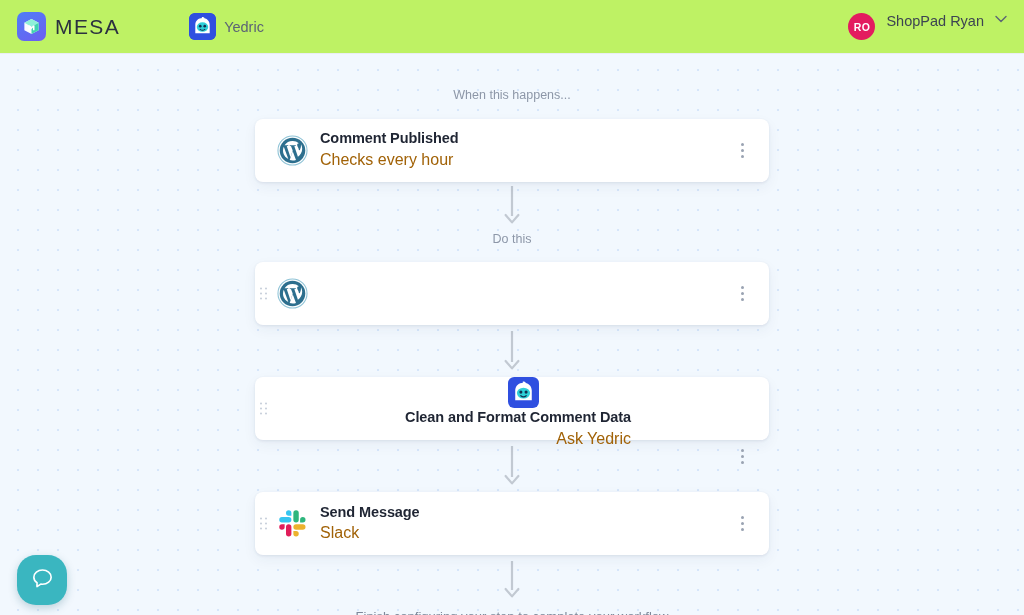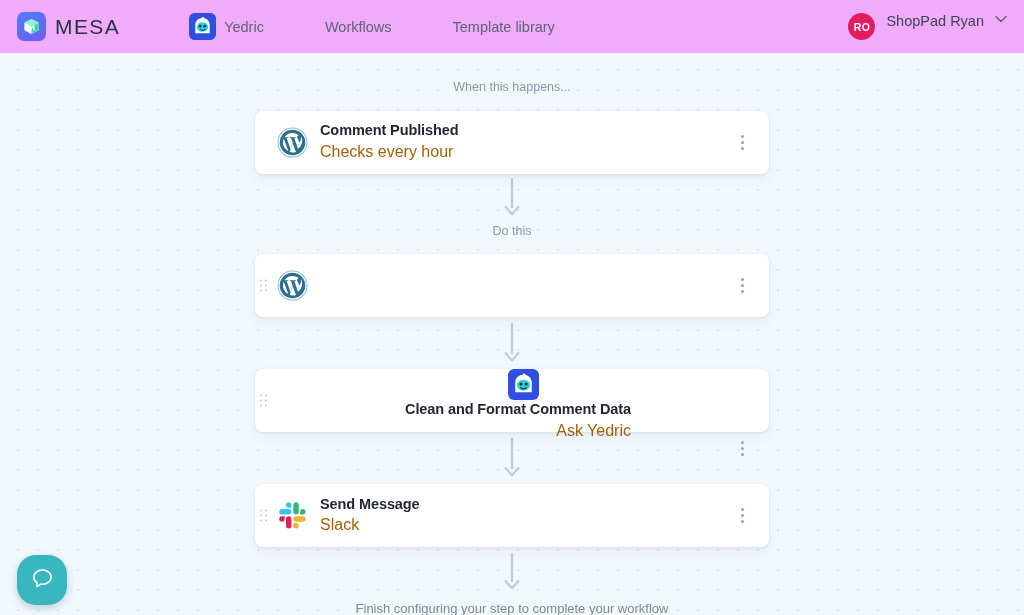--- a/index.html
+++ b/index.html
@@ -11,21 +11,21 @@
     font-family: "Liberation Sans", sans-serif;
     background: #f2f8fe;
   }
 
   
   #app-header {
     position: absolute;
     top: 0; left: 0;
     width: 1024px;
     height: 54px;
-    background: #f0abfc;
+    background: #bef264;
     border-bottom: 1px solid #eaeef3;
     display: flex;
     align-items: center;
     z-index: 30;
   }
 
   .brand {
     display: flex;
     align-items: center;
     gap: 9px;
@@ -255,40 +255,36 @@
         <ellipse cx="15" cy="15.6" rx="6.4" ry="5.3" fill="#2fd0d8"></ellipse>
         <circle cx="12.5" cy="14.6" r="1.5" fill="#12314f"></circle>
         <circle cx="17.5" cy="14.6" r="1.5" fill="#12314f"></circle>
         <path d="M12.4 18.1c1.4 1.2 3.8 1.2 5.2 0" stroke="#12314f" stroke-width="1.2" fill="none" stroke-linecap="round"></path>
         <path d="M14.2 4.6c1.8-.7 3.3.4 3 1.9-.2 1.1-1.6 1.5-2.6 1z" fill="#ffffff"></path>
       </svg>
     </span>
     <span class="nav-label">Yedric</span>
   </div>
 
-  <div class="nav-links">
-    <span class="nav-link">Workflows</span>
-    <span class="nav-link">Template library</span>
-  </div>
 
   <div class="account">
     <span class="avatar">RO</span>
     <span class="account-name">ShopPad Ryan</span>
     <span class="caret">
       <svg width="12" height="8" viewBox="0 0 12 8">
         <path d="M1 1.6 6 6.4l5-4.8" stroke="#5b6475" stroke-width="1.4" fill="none" stroke-linecap="round" stroke-linejoin="round"></path>
       </svg>
     </span>
   </div>
 </div>
 
 <div id="canvas">
   <div class="flow">
 
-    <div class="flow-caption" style="margin-top:27px;">When this happens...</div>
+    <div class="flow-caption" style="margin-top:35px;">When this happens...</div>
 
     <div class="step-card" style="margin-top:17px;">
       <span class="step-icon">
         <svg width="31" height="31" viewBox="0 0 32 32">
           <circle cx="16" cy="16" r="15" fill="#ffffff" stroke="#8fc3d6" stroke-width="1.1"></circle>
           <circle cx="16" cy="16" r="13.2" fill="#2d6f8e"></circle>
           <path d="M6.2 16c0 3.9 2.3 7.2 5.5 8.8L7 12.1a9.7 9.7 0 0 0-.8 3.9zm16.4-.5c0-1.2-.4-2-.8-2.7-.5-.8-1-1.5-1-2.4 0-.9.7-1.8 1.7-1.8h.1A9.7 9.7 0 0 0 16 6.2a9.8 9.8 0 0 0-8.2 4.4h.6c1.1 0 2.8-.1 2.8-.1.6 0 .6.8.1.9 0 0-.6.1-1.2.1l3.8 11.4 2.3-6.9-1.7-4.5c-.5 0-1.1-.1-1.1-.1-.6 0-.5-.9.1-.9 0 0 1.7.1 2.7.1 1.1 0 2.8-.1 2.8-.1.6 0 .6.8.1.9 0 0-.6.1-1.2.1l3.8 11.3 1.1-3.5c.5-1.5.7-2.6.7-3.5zm-6.4 1.3-3.1 9.1c.9.3 1.9.4 3 .4 1.2 0 2.4-.2 3.5-.6l-.1-.1zm8.5-5.6c0 .8 0 1.7-.6 2.9l-2.9 8.5c2.9-1.7 4.8-4.8 4.8-8.4 0-1.7-.4-3.3-1.2-4.7z" fill="#ffffff"></path>
         </svg>
       </span>
       <span class="step-text">

